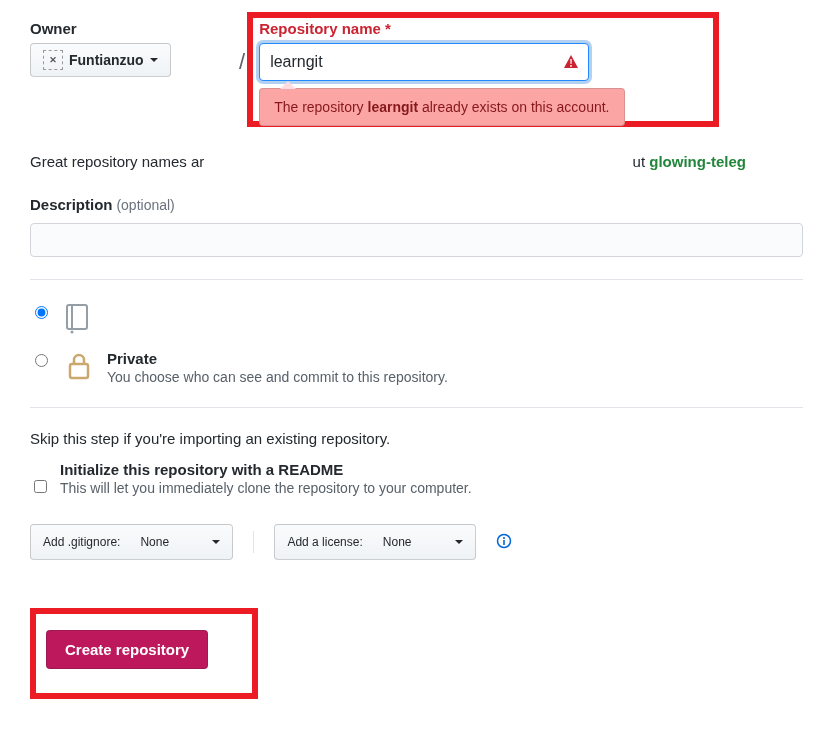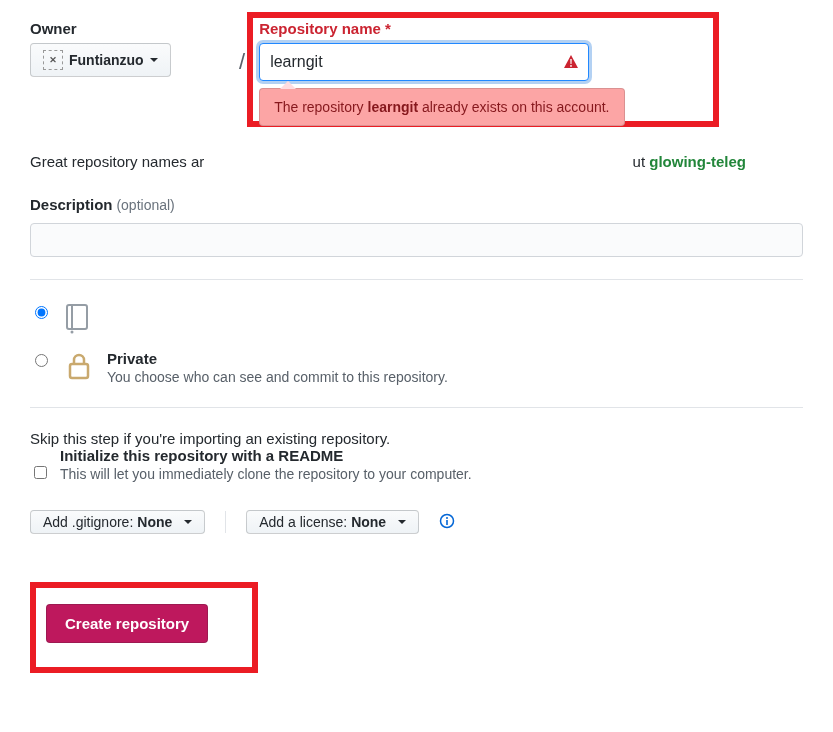--- a/index.html
+++ b/index.html
@@ -137,39 +137,39 @@
 .vis-option {
   display: flex;
   align-items: flex-start;
   gap: 12px;
   margin-bottom: 16px;
 }
 .vis-option input[type=radio] { margin-top: 4px; cursor: pointer; }
 .vis-icon { width: 32px; height: 32px; flex-shrink: 0; }
 .vis-text .title { font-weight: 600; font-size: 15px; }
 .vis-text .sub { color: #586069; font-size: 14px; margin-top: 2px; }
-.skip-text { font-size: 15px; }
+.skip-text { font-size: 15px; margin-bottom: 14px; }
 .readme-row { display: flex; align-items: flex-end; gap: 10px; }
 .readme-row input[type=checkbox] { margin-top: 3px; cursor: pointer; }
 .readme-title { font-weight: 600; font-size: 15px; }
 .readme-sub { color: #586069; font-size: 14px; margin-top: 2px; }
 .btn-row { display: flex; align-items: center; gap: 20px; margin-top: 28px; }
 .btn-sel {
   display: inline-flex;
   align-items: center;
-  gap: 4px;
+  gap: 20px;
   background: linear-gradient(#fafbfc, #eff3f6);
   border: 1px solid rgba(27,31,35,.2);
   border-radius: 4px;
   padding: 6px 12px;
-  font-size: 14px;
+  font-size: 12px;
   cursor: pointer;
-  height: 24px;
-}
-.btn-sel .b { font-weight: 700; }
+  height: 36px;
+}
+.btn-sel .b { font-weight: 400; }
 .vsep {
   width: 1px; height: 22px; background: #e1e4e8;
 }
 .info-icon { color: #0366d6; cursor: pointer; }
 .create-wrap {
   margin-top: 48px;
   display: inline-block;
   border: 6px solid #eb1c24;
   padding: 16px 44px 24px 10px;
 }

